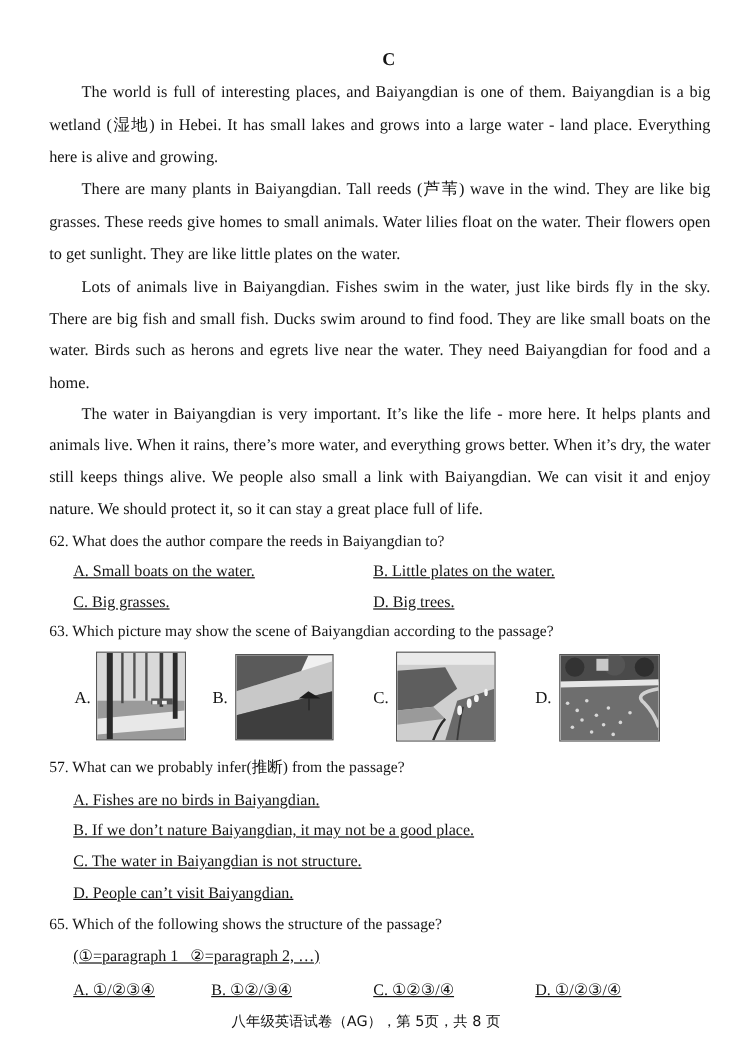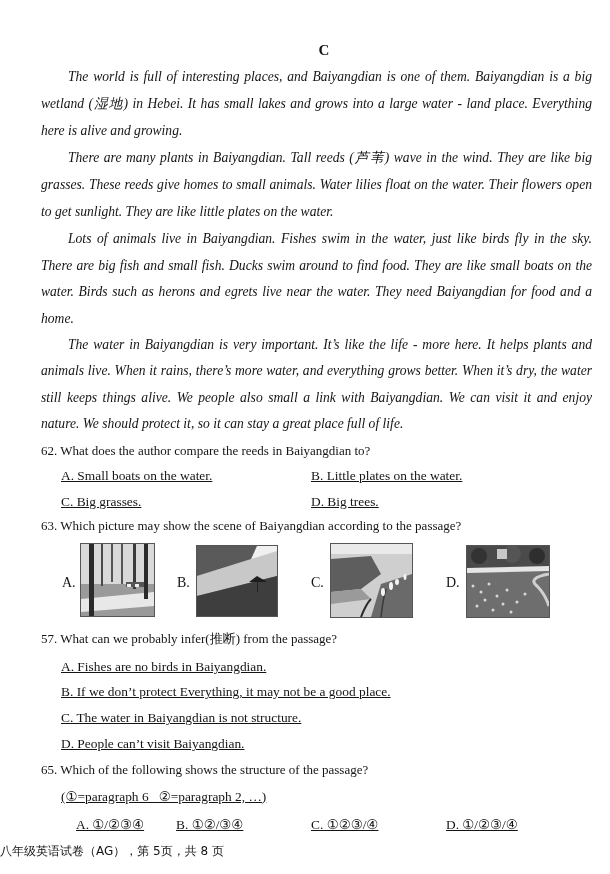--- a/index.html
+++ b/index.html
@@ -8,32 +8,32 @@
     font-family: "Liberation Serif", "DejaVu Serif", serif;
     color: #141414;
   }
   .abs { position: absolute; white-space: nowrap; }
   .section-title {
     left: 0; width: 648px; text-align: center; top: 42px;
     font-weight: bold; font-size: 15px;
   }
   .para-line {
     font-size: 13.6px; line-height: 16px; left: 41px; width: 551px;
-    text-align: justify; text-align-last: justify; font-style: italic;
+    text-align: justify; text-align-last: justify;
   }
   .para-line.first { left: 68px; width: 524px; }
   .para-line.last { text-align-last: left; }
   .q { font-size: 13px; line-height: 16px; left: 41px; }
   .opt { font-size: 13.4px; line-height: 16px; text-decoration: underline; }
   .pic-label { font-size: 14px; line-height: 16px; }
   .pic {
     position: absolute; border: 1px solid #555; overflow: hidden;
   }
   .pic svg { display: block; width: 100%; height: 100%; }
-  .footer { font-family: "DejaVu Sans", sans-serif; font-size: 12px; left: 0; width: 610px; text-align: left; top: 843px; }
+  .footer { font-family: "DejaVu Sans", sans-serif; font-size: 12px; left: 0; width: 610px; text-align: center; top: 843px; }
 </style>
 </head>
 <body>
 
 <div>
 
   <div class="abs section-title">C</div>
 
   <div>
 
@@ -149,29 +149,29 @@
             <circle cx="18" cy="54" r="1.5"></circle>
             <circle cx="36" cy="58" r="1.5"></circle>
         </g>
       </svg>
     </div>
   </div>
 
   <div>
     <div class="abs q" style="top:631px">57. What can we probably infer(推断) from the passage?</div>
     <div class="abs opt" style="top:659px; left:61px">A. Fishes are no birds in Baiyangdian.</div>
-    <div class="abs opt" style="top:684px; left:61px">B. If we don’t protect Everything, it may not be a good place.</div>
+    <div class="abs opt" style="top:684px; left:61px">B. If we don’t nature Baiyangdian, it may not be a good place.</div>
     <div class="abs opt" style="top:710px; left:61px">C. The water in Baiyangdian is not structure.</div>
     <div class="abs opt" style="top:736px; left:61px">D. People can’t visit Baiyangdian.</div>
   </div>
 
   <div>
     <div class="abs q" style="top:762px">65. Which of the following shows the structure of the passage?</div>
-    <div class="abs opt" style="top:789px; left:61px; white-space:pre">(①=paragraph 6   ②=paragraph 2, …)</div>
-    <div class="abs opt" style="top:817px; left:76px">A. ①/②③④</div>
+    <div class="abs opt" style="top:789px; left:61px; white-space:pre">(①=paragraph 1   ②=paragraph 2, …)</div>
+    <div class="abs opt" style="top:817px; left:61px">A. ①/②③④</div>
     <div class="abs opt" style="top:817px; left:176px">B. ①②/③④</div>
     <div class="abs opt" style="top:817px; left:311px">C. ①②③/④</div>
     <div class="abs opt" style="top:817px; left:446px">D. ①/②③/④</div>
   </div>
 
   <div class="abs footer">八年级英语试卷（AG），第 5页，共 8 页</div>
 
 </div>
 
 </body></html>

